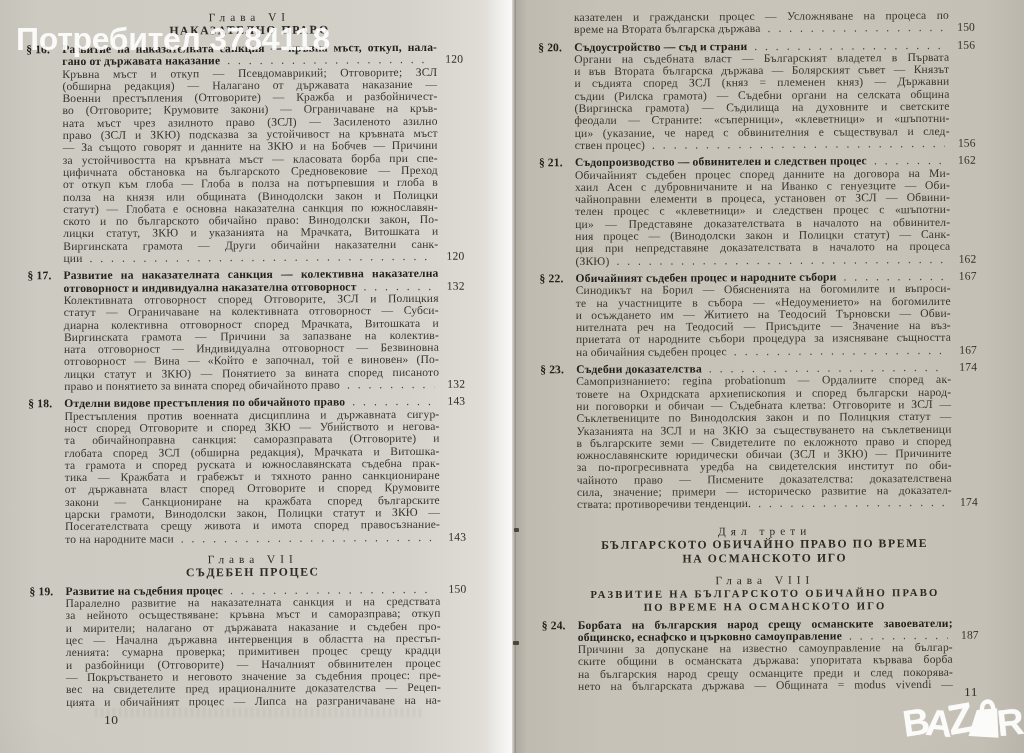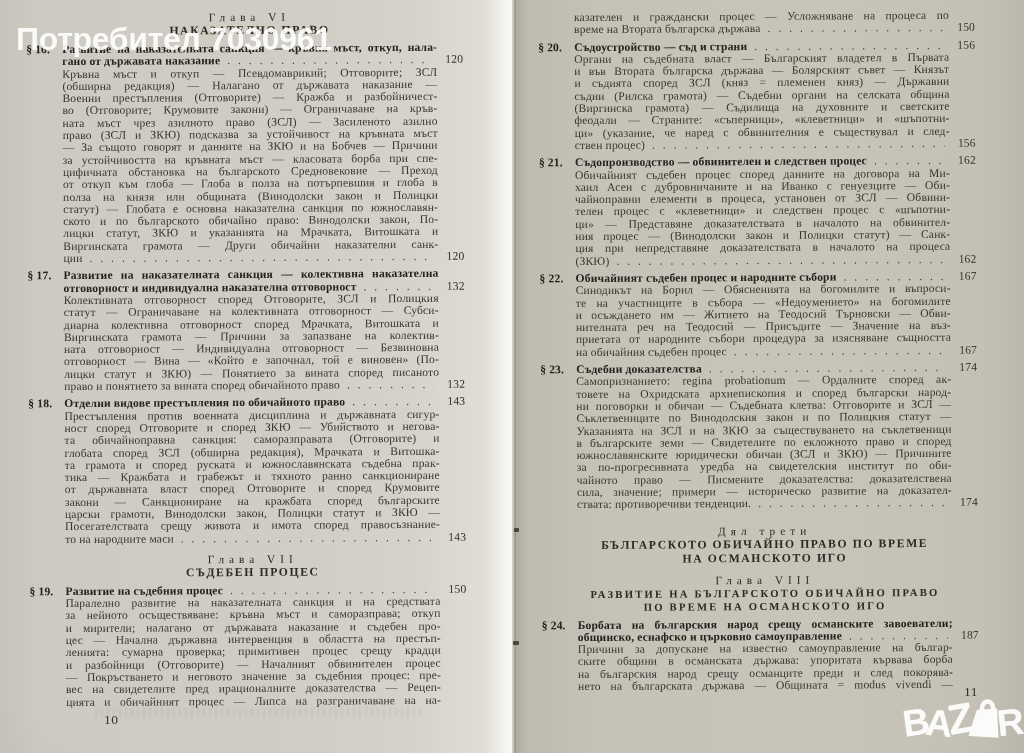--- a/index.html
+++ b/index.html
@@ -278,21 +278,21 @@
           <div class="line jl">на българския народ срещу османците преди и след покорява-</div>
           <div class="line jl">нето на българската държава — Общината = modus vivendi —</div>
         </div>
       </div>
     <div class="pageno pageno-right">11</div>
   </div>
   <div class="gutter"></div>
   <div class="speck speck1"></div>
   <div class="speck speck2"></div>
   <div class="vignette"></div>
-  <div class="watermark">Потребител 7030961</div>
+  <div class="watermark">Потребител 3784118</div>
   <div class="bazar" id="bazar-logo">
       <span class="bz bz0">B</span>
       <span class="bz bz1">A</span>
       <span class="bz bz2">Z</span>
       <span class="bagwrap"><svg width="33" height="45" viewBox="0 0 33 45">
           <path d="M7 16 L27 12 L32 41 L2 43 Z" fill="#ffffff"></path>
           <path d="M12 15 C11 5 21 3 23 12" stroke="#ffffff" stroke-width="4.5" fill="none" stroke-linecap="round"></path>
         </svg></span>
       <span class="bz bz4">R</span>
     </div>

